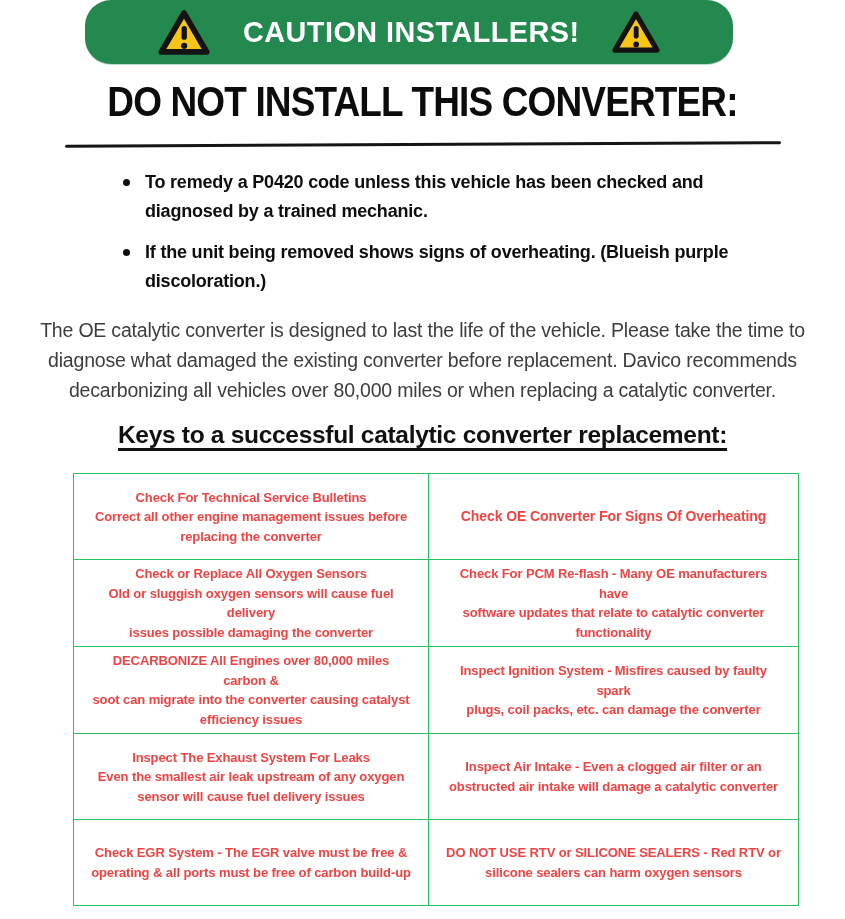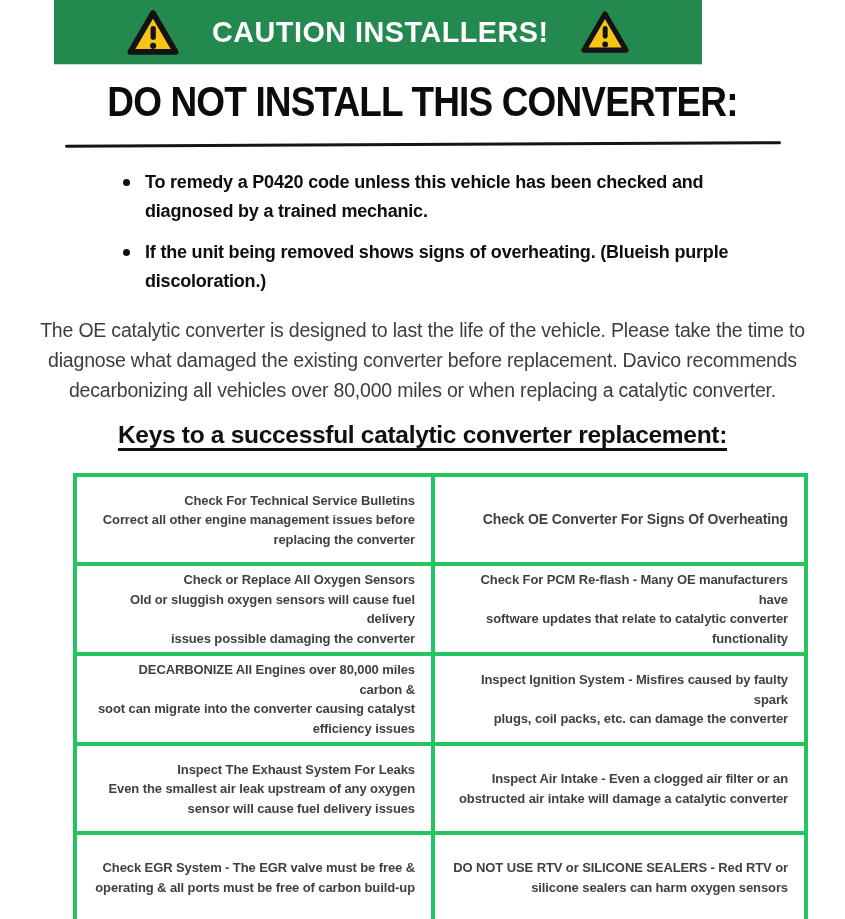--- a/index.html
+++ b/index.html
@@ -10,28 +10,29 @@
   body {
     width: 845px;
     min-height: 919px;
     font-family: "Liberation Sans", sans-serif;
     color: #101010;
     position: relative;
   }
 
   
   .banner {
-    margin-left: 54px;
+    margin-left: 85px;
     width: 648px;
     height: 64px;
     display: flex;
     align-items: center;
     justify-content: center;
     gap: 26px;
     box-shadow: 0 1px 0 rgba(180, 220, 195, .9);
+    border-radius: 26px;
   }
   .banner-title {
     color: #ffffff;
     font-size: 30px;
     font-weight: bold;
     letter-spacing: 0.5px;
     white-space: nowrap;
     transform: scaleX(0.96);
   }
   .warn-icon { display: block; }
@@ -112,30 +113,30 @@
   }
 
   
   table.keys {
     margin: 24px 0 0 73px;
     width: 695px;
     border-collapse: collapse;
     table-layout: fixed;
   }
   table.keys td {
-    border: 4px solid #22c55e;
+    border: 1px solid #22c55e;
     height: 77px;
     vertical-align: middle;
-    text-align: right;
+    text-align: center;
     font-size: 13px;
     font-weight: bold;
     line-height: 1.5;
     padding: 4px 16px;
     white-space: pre-line;
-    color: #404040;
+    color: #ef4444;
     letter-spacing: -0.1px;
   }
   table.keys td.col-left  { width: 322px; }
   table.keys td.col-right { width: 337px; }
   table.keys tr:first-child td.col-right { font-size: 14px; }
 </style>
 </head>
 <body>
 
 <div class="banner" style="background:#23894E;" title="CAUTION INSTALLERS!">

